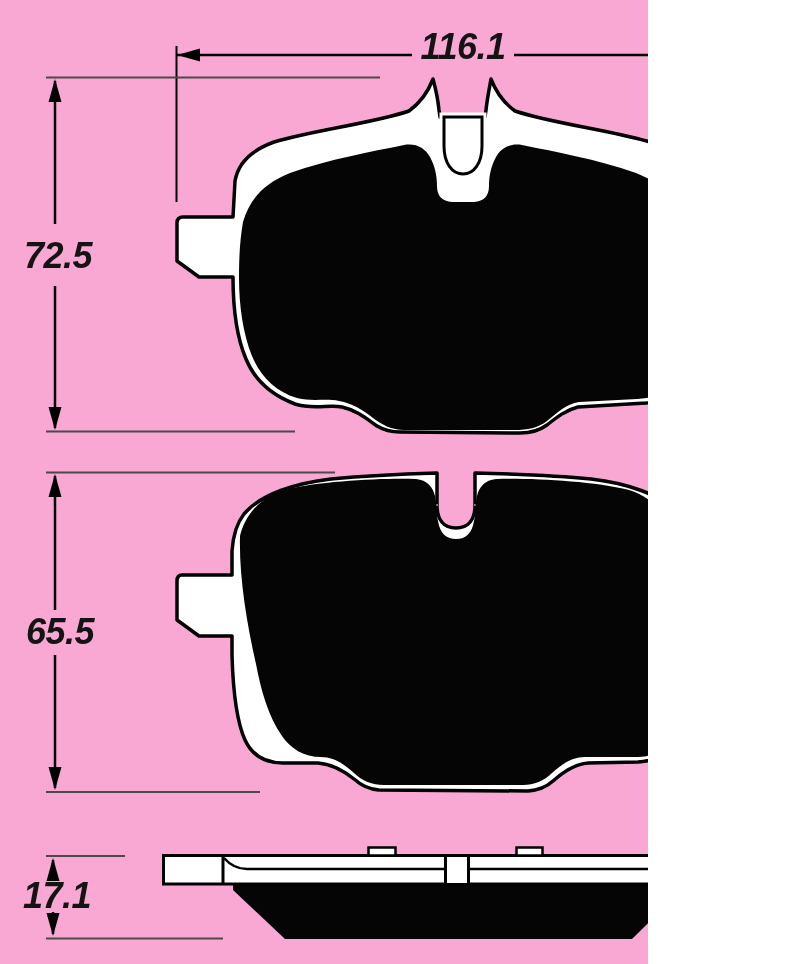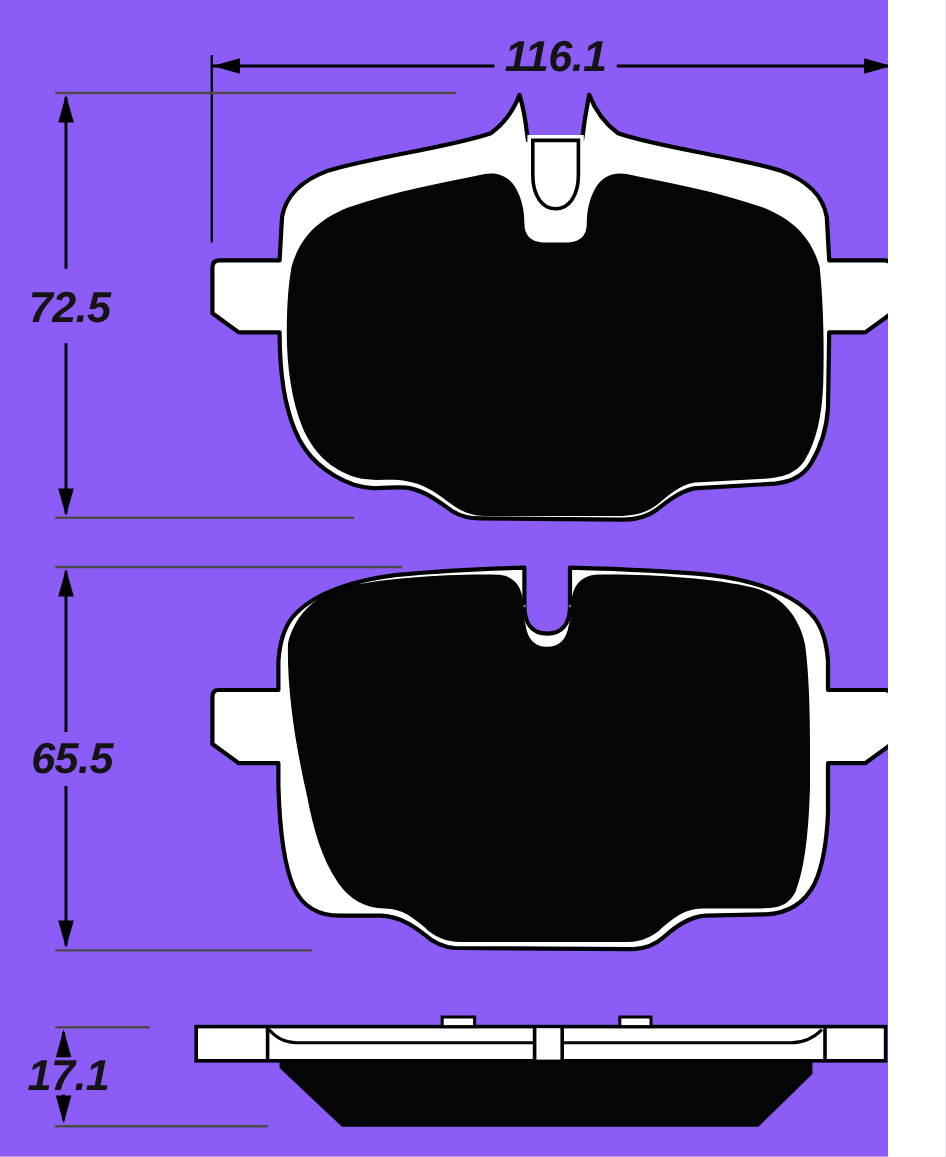--- a/index.html
+++ b/index.html
@@ -1,19 +1,19 @@
 <!DOCTYPE html>
 <html><head>
 <meta charset="utf-8">
 <style>
   html,body{margin:0;padding:0;background:#ffffff;}
   #canvas{
     position:relative;
-    width:740px;height:964px;
-    background:#8b5cf6;
+    width:648px;height:964px;
+    background:#f9a8d4;
     font-family:"Liberation Sans", sans-serif;
     overflow:hidden;
   }
   svg{display:block;}
   text.dim-label{
     font-family:"Liberation Sans", sans-serif;
     font-weight:bold;
     font-style:italic;
     letter-spacing:-0.5px;
   }

